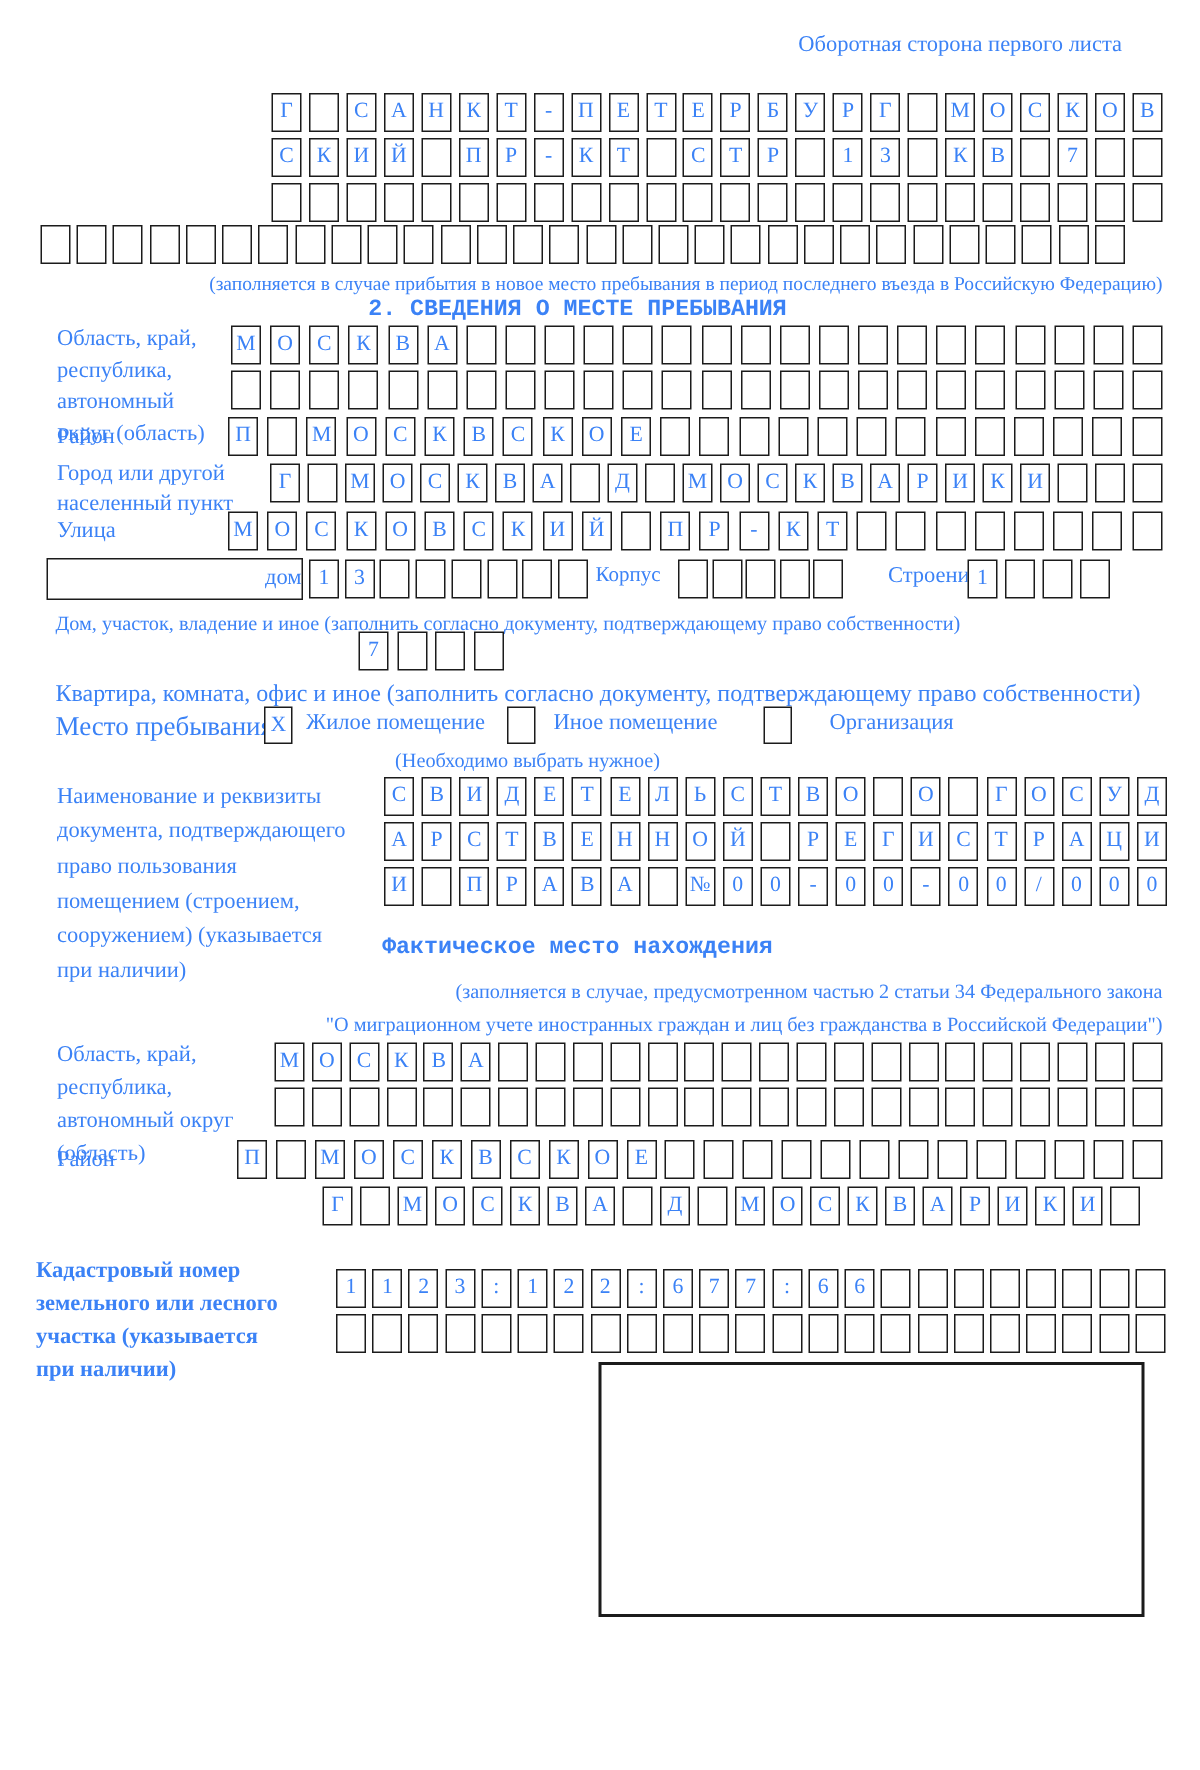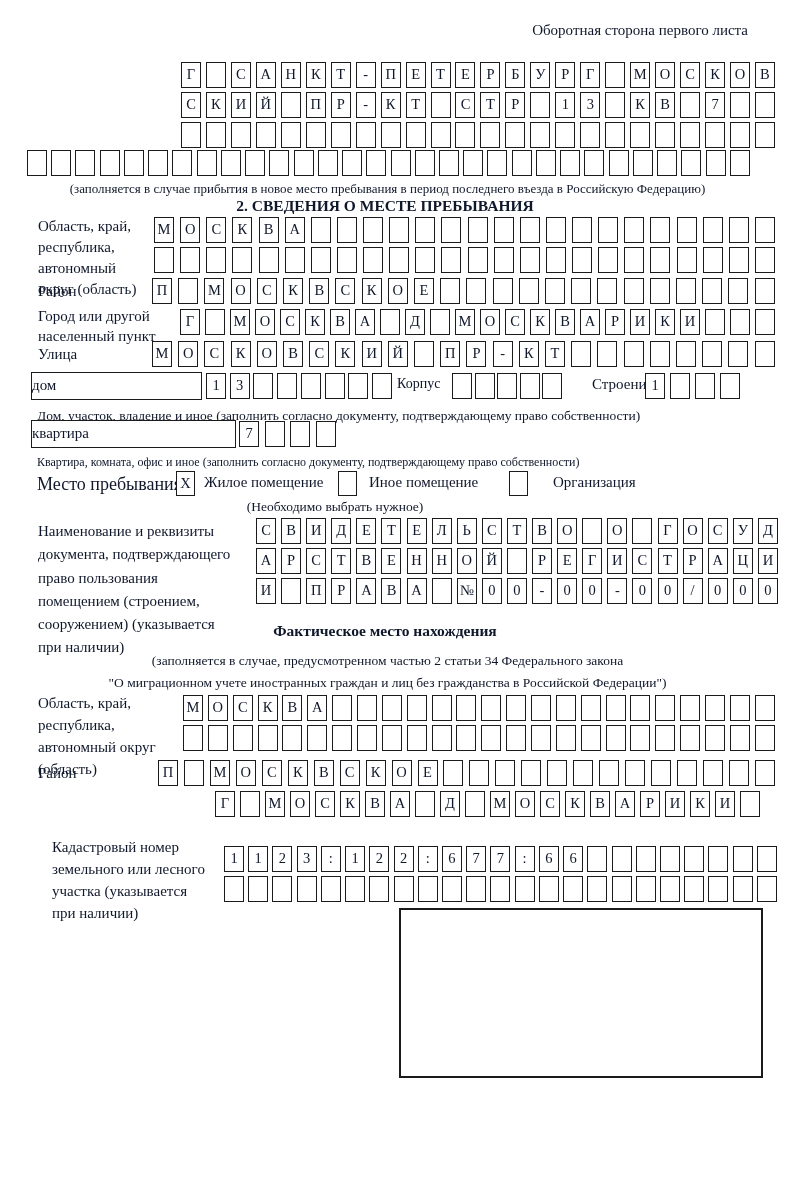--- a/index.html
+++ b/index.html
@@ -1,33 +1,33 @@
 <!DOCTYPE html>
 <html><head>
 <meta charset="utf-8">
 <style>
   html,body{margin:0;padding:0;background:#ffffff;}
   #page{
     position:relative;width:800px;height:1180px;background:#ffffff;
-    font-family:"Liberation Serif","DejaVu Serif",serif;color:#0f172a;overflow:hidden;
+    font-family:"Liberation Serif","DejaVu Serif",serif;color:#3b82f6;overflow:hidden;
   }
   .abs{position:absolute;}
   .label{position:absolute;font-size:15px;line-height:21px;white-space:pre-line;}
   .caption{position:absolute;font-size:13px;line-height:19px;white-space:pre-line;}
-  .title{position:absolute;left:0;right:30px;text-align:center;font-weight:bold;font-size:15.5px;}
-  .center{text-align:center;}
+  .title{position:absolute;left:0;right:30px;text-align:center;font-weight:bold;font-size:15.5px;font-family:Liberation Mono, monospace;}
+  .center{text-align:right;}
   .cellrow{position:absolute;display:flex;justify-content:space-between;height:26px;}
   .cell{
     flex:none;box-sizing:border-box;width:20px;height:26px;
     border:1.6px solid #1b1b1b;font-size:14.5px;line-height:23px;text-align:center;
     background:#fff;
   }
   .bigbox{
     position:absolute;box-sizing:border-box;height:28px;border:1.6px solid #1b1b1b;
-    text-align:left;font-size:15px;line-height:25px;background:#fff;
+    text-align:right;font-size:15px;line-height:25px;background:#fff;
   }
   .checkbox{
     position:absolute;box-sizing:border-box;width:19px;height:25px;border:1.6px solid #1b1b1b;
     text-align:center;font-size:14.5px;line-height:22px;background:#fff;
   }
   .stampbox{position:absolute;box-sizing:border-box;border:2px solid #1b1b1b;background:#fff;}
 </style>
 </head>
 <body>
 
@@ -312,28 +312,27 @@
     </div>
   <div class="abs" style="left:572px;top:376px;font-size:15px;margin-left:20px;">Строение</div>
   <div class="cellrow" style="left:645px;top:373px;width:95px;">
       <span class="cell">1</span>
       <span class="cell"></span>
       <span class="cell"></span>
       <span class="cell"></span>
     </div>
   <div class="caption" style="left:37px;top:406px;font-size:13.5px;">Дом, участок, владение и иное (заполнить согласно документу, подтверждающему право собственности)</div>
 
-  <div class="bigbox" style="left:31px;top:420px;width:205px;">квартира</div>
   <div class="cellrow" style="left:239px;top:421px;width:97px;">
       <span class="cell">7</span>
       <span class="cell"></span>
       <span class="cell"></span>
       <span class="cell"></span>
     </div>
-  <div class="caption" style="left:37px;top:453px;font-size:12px;">Квартира, комната, офис и иное (заполнить согласно документу, подтверждающему право собственности)</div>
+  <div class="caption" style="left:37px;top:453px;font-size:16px;">Квартира, комната, офис и иное (заполнить согласно документу, подтверждающему право собственности)</div>
 
   <div class="abs" style="left:37px;top:474px;font-size:18px;">Место пребывания:</div>
   <div class="checkbox" style="left:176px;top:471px;">X</div>
   <div class="abs" style="left:204px;top:474px;font-size:15px;">Жилое помещение</div>
   <div class="checkbox" style="left:338px;top:471px;"></div>
   <div class="abs" style="left:369px;top:474px;font-size:15px;">Иное помещение</div>
   <div class="checkbox" style="left:509px;top:471px;"></div>
   <div class="abs" style="left:553px;top:474px;font-size:15px;">Организация</div>
   <div class="caption center" style="left:230px;top:497px;width:210px;font-size:13.5px;">(Необходимо выбрать нужное)</div>
 
@@ -520,21 +519,21 @@
       <span class="cell">К</span>
       <span class="cell">В</span>
       <span class="cell">А</span>
       <span class="cell">Р</span>
       <span class="cell">И</span>
       <span class="cell">К</span>
       <span class="cell">И</span>
       <span class="cell"></span>
     </div>
 
-  <div class="label" style="left:52px;top:836px;width:180px;line-height:22px;">Кадастровый номер
+  <div class="label" style="left:24px;top:836px;width:180px;line-height:22px;font-weight:bold;">Кадастровый номер
 земельного или лесного
 участка (указывается
 при наличии)</div>
   <div class="cellrow" style="left:224px;top:846px;width:553px;">
       <span class="cell">1</span>
       <span class="cell">1</span>
       <span class="cell">2</span>
       <span class="cell">3</span>
       <span class="cell">:</span>
       <span class="cell">1</span>

